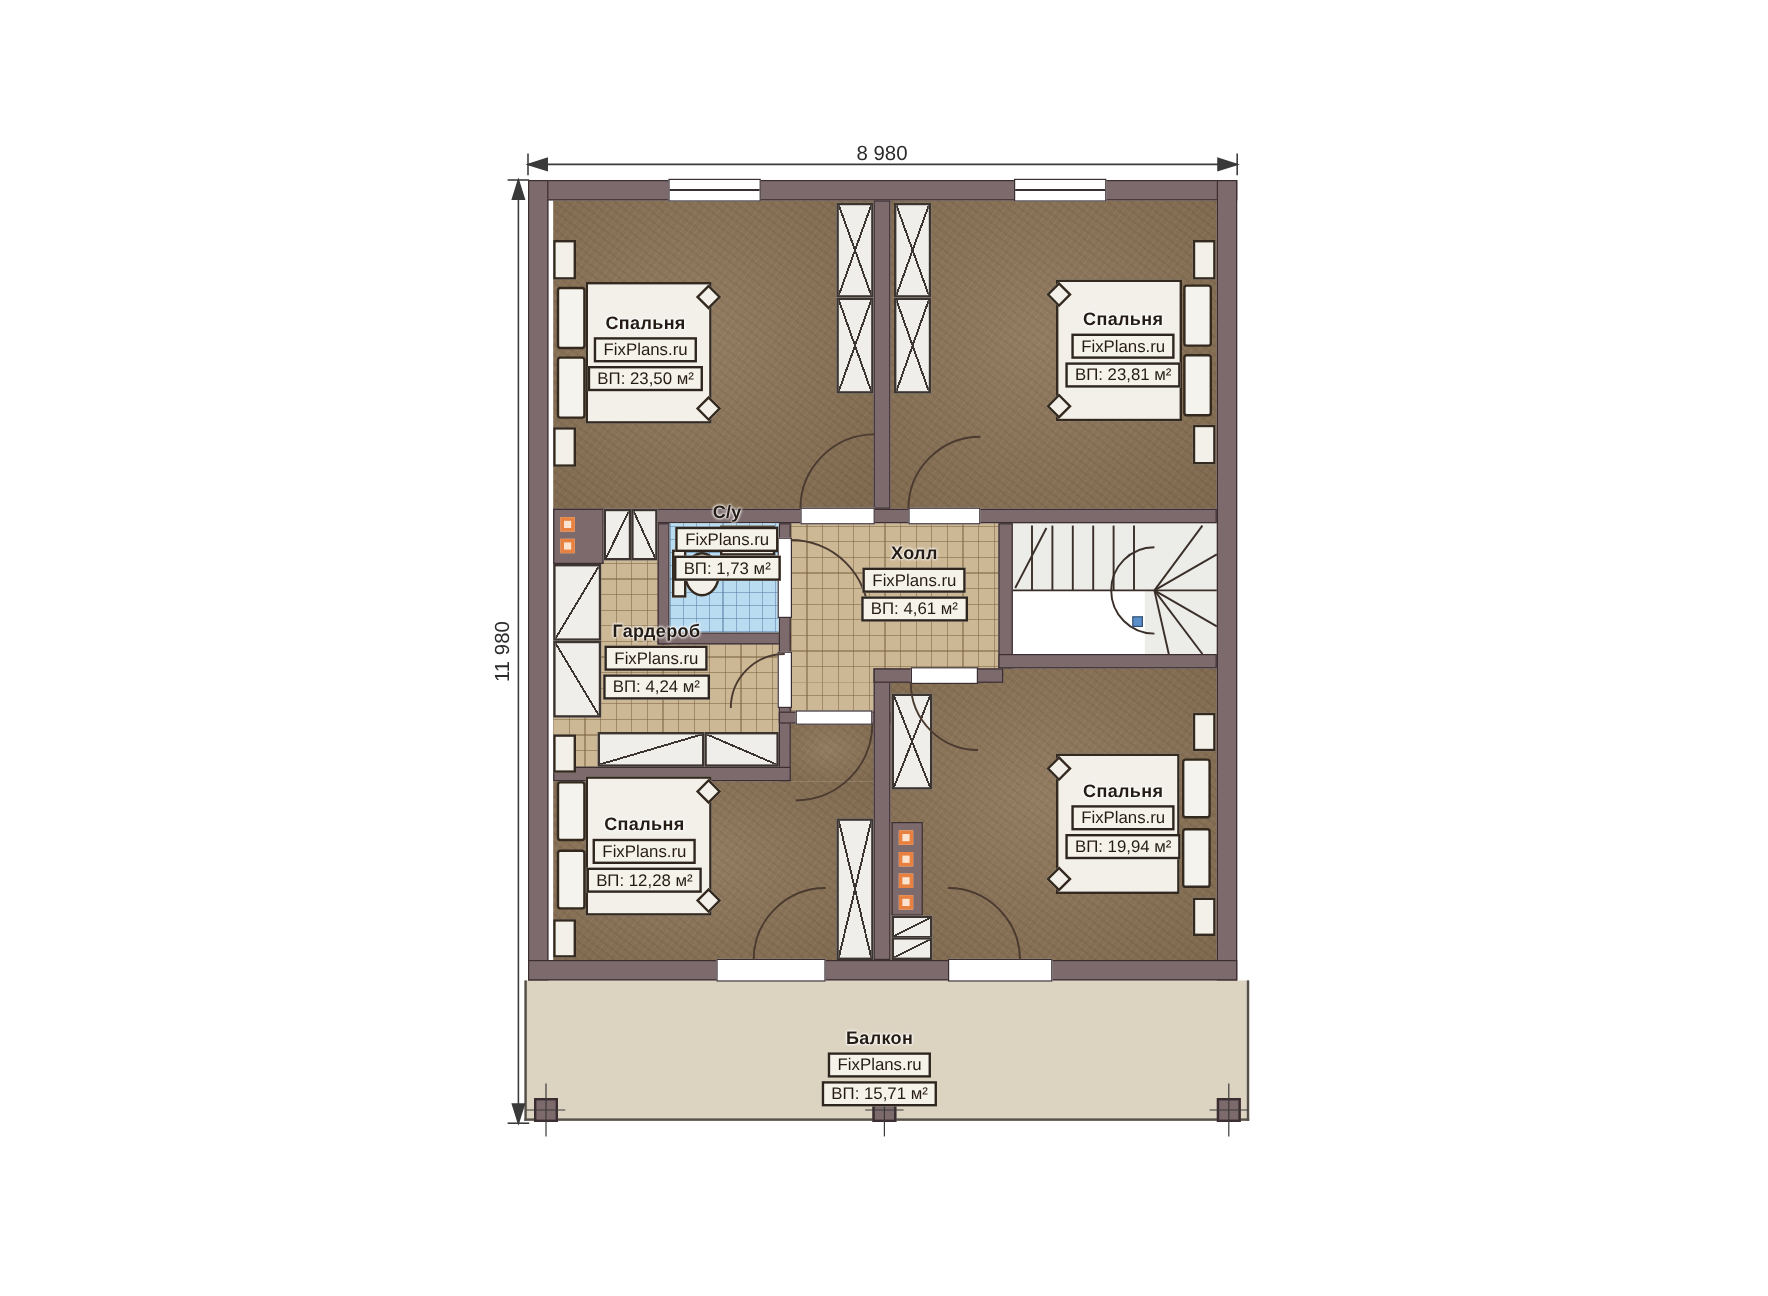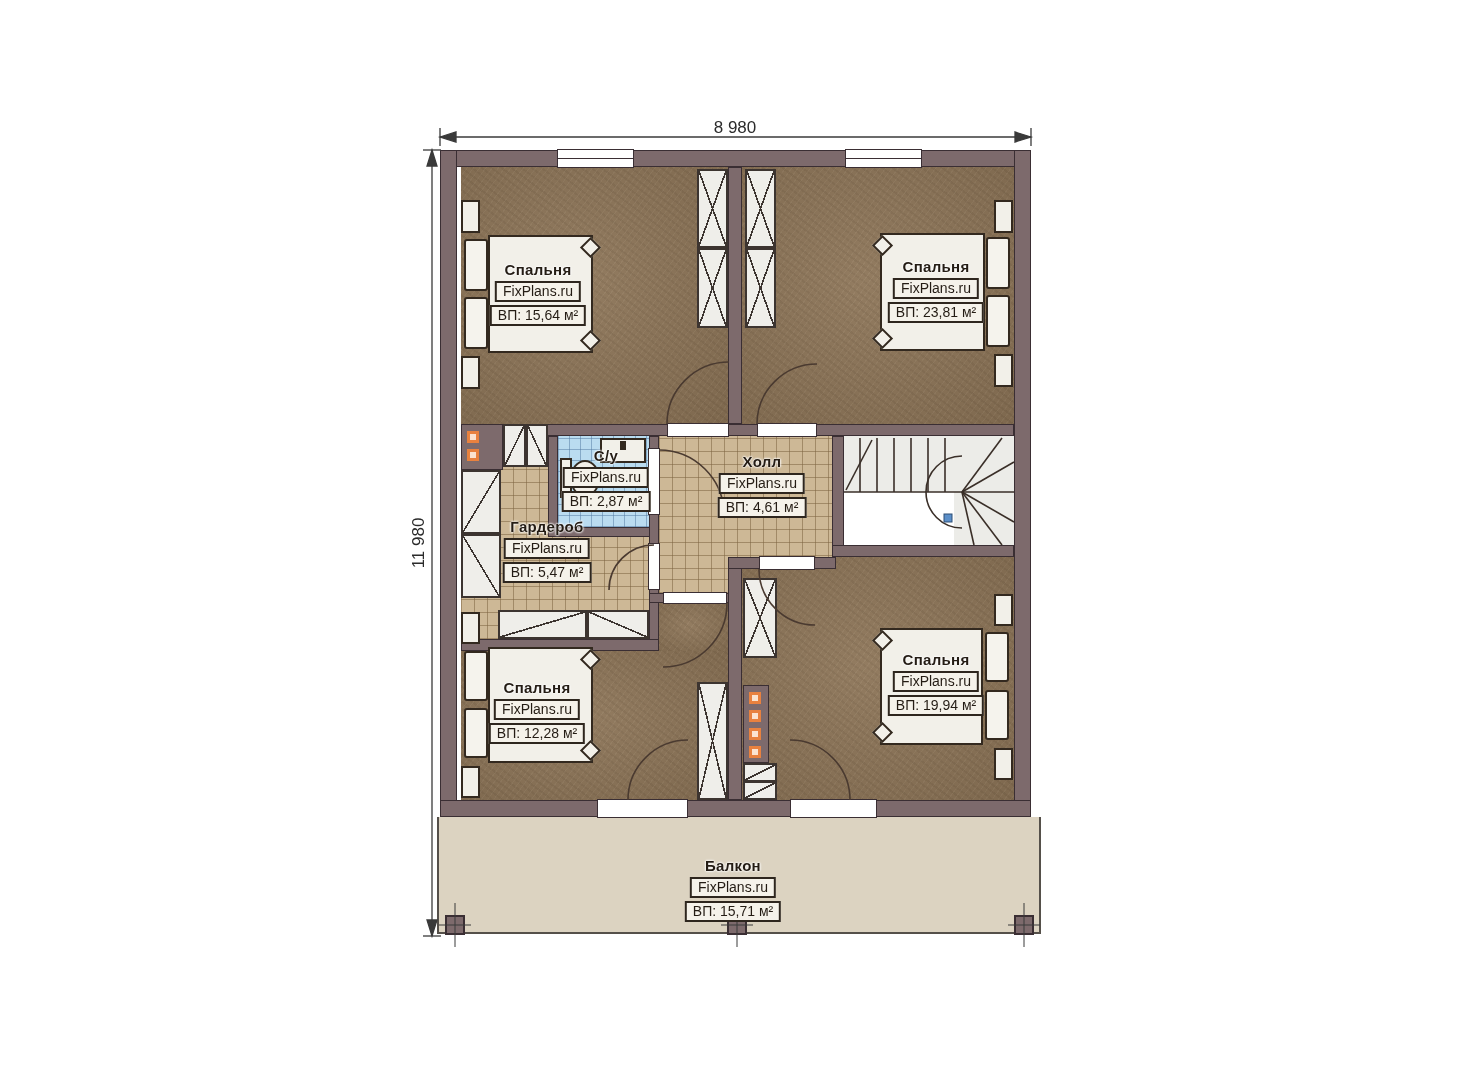--- a/index.html
+++ b/index.html
@@ -212,36 +212,36 @@
       <line x1="737" y1="903" x2="737" y2="947"></line>
         <line x1="721" y1="925" x2="753" y2="925"></line>
       <line x1="1024" y1="903" x2="1024" y2="947"></line>
         <line x1="1008" y1="925" x2="1040" y2="925"></line>
     </g>
   </svg>
 
   <div class="lbl" style="left:538px;top:261px">
     <div class="rname">Спальня</div>
     <div class="wbox">FixPlans.ru</div>
-    <div class="wbox">ВП: 15,64 м²</div>
+    <div class="wbox">ВП: 23,50 м²</div>
   </div>
   <div class="lbl" style="left:936px;top:258px">
     <div class="rname">Спальня</div>
     <div class="wbox">FixPlans.ru</div>
     <div class="wbox">ВП: 23,81 м²</div>
   </div>
-  <div class="lbl" style="left:606px;top:447px">
+  <div class="lbl" style="left:606px;top:419px">
     <div class="rname">С/у</div>
     <div class="wbox">FixPlans.ru</div>
-    <div class="wbox">ВП: 2,87 м²</div>
+    <div class="wbox">ВП: 1,73 м²</div>
   </div>
   <div class="lbl" style="left:547px;top:518px">
     <div class="rname">Гардероб</div>
     <div class="wbox">FixPlans.ru</div>
-    <div class="wbox">ВП: 5,47 м²</div>
+    <div class="wbox">ВП: 4,24 м²</div>
   </div>
   <div class="lbl" style="left:762px;top:453px">
     <div class="rname">Холл</div>
     <div class="wbox">FixPlans.ru</div>
     <div class="wbox">ВП: 4,61 м²</div>
   </div>
   <div class="lbl" style="left:537px;top:679px">
     <div class="rname">Спальня</div>
     <div class="wbox">FixPlans.ru</div>
     <div class="wbox">ВП: 12,28 м²</div>

